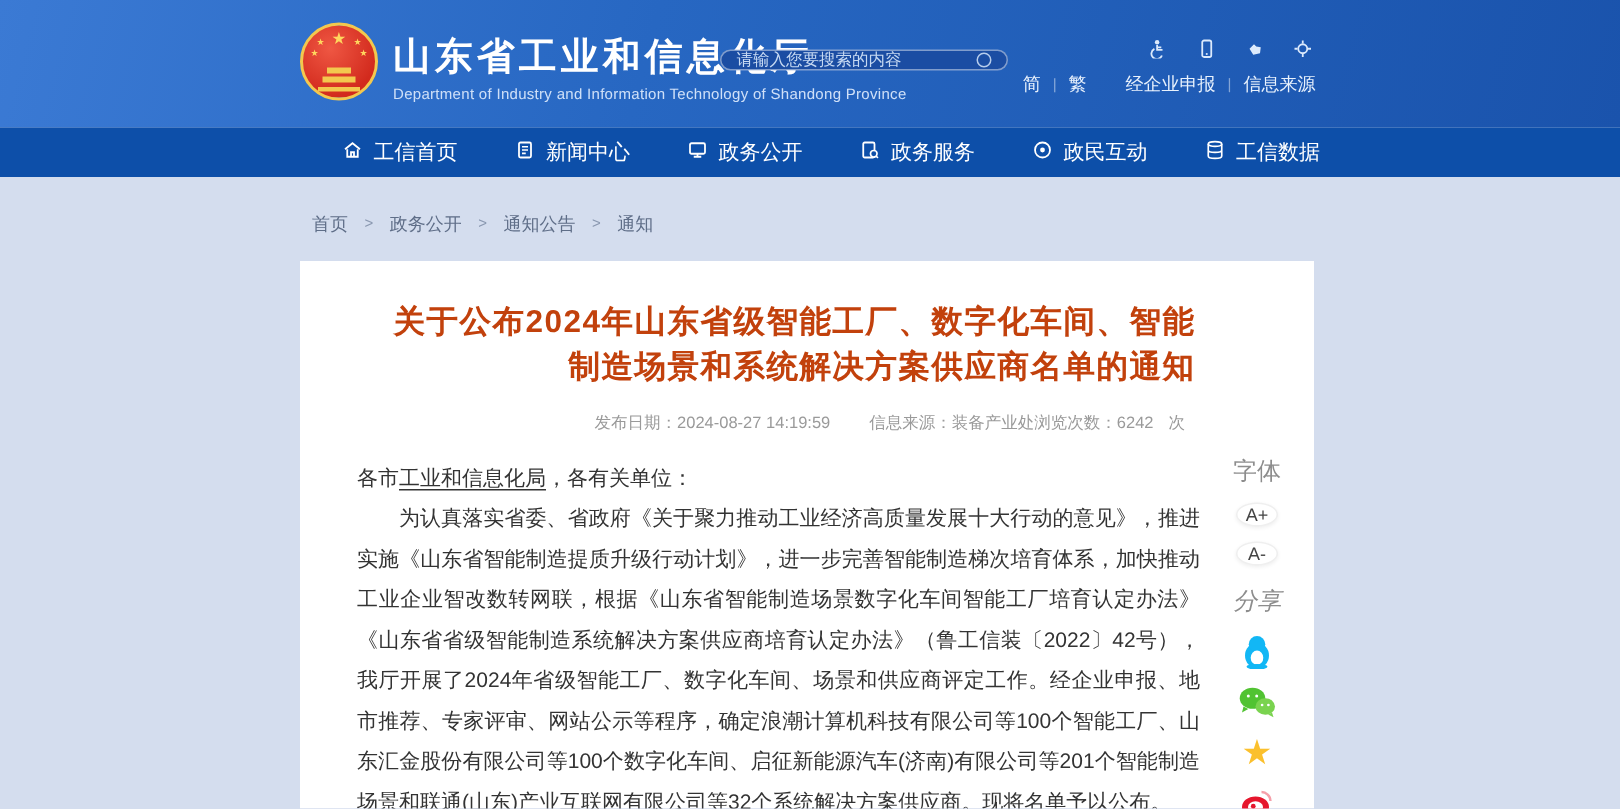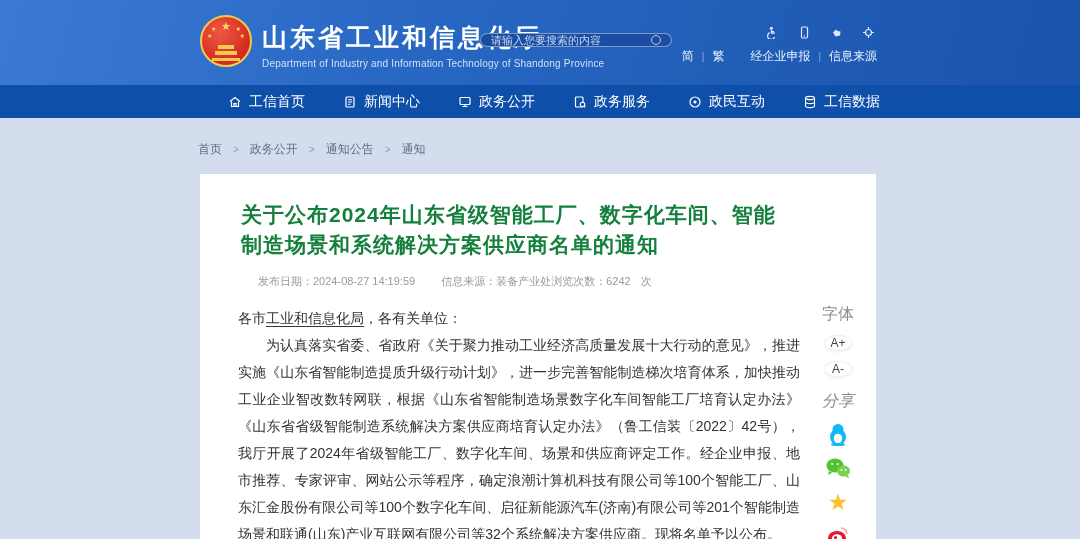--- a/index.html
+++ b/index.html
@@ -56,37 +56,37 @@
   .hdr-links .gap { width:10px; }
   .hdr-link { cursor:pointer; }
 
   
   .nav { position:absolute; left:0; top:85px; width:1080px; height:33px; background:#0d4fa9; }
   .nav-inner {
     margin-left:200px; width:680px; height:33px;
     display:flex; justify-content:space-between; align-items:center;
     padding-left:28px;
   }
-  .nav-item { display:flex; align-items:center; gap:7px; color:#fff; font-size:14px; cursor:pointer; white-space:nowrap; }
+  .nav-item { display:flex; align-items:flex-start; gap:7px; color:#fff; font-size:14px; cursor:pointer; white-space:nowrap; }
   .nav-item svg { display:block; }
 
   
-  .breadcrumb { position:absolute; left:198px; top:141px; display:flex; align-items:center; gap:11px; font-size:12px; color:#5f6e88; }
+  .breadcrumb { position:absolute; left:208px; top:141px; display:flex; align-items:center; gap:11px; font-size:12px; color:#5f6e88; }
   .breadcrumb .sep { color:#8a98b0; font-size:10px; }
   .crumb { cursor:pointer; }
 
   
   .card { position:absolute; left:200px; top:174px; width:676px; height:365px; background:#fff; display:flex; }
   .article { width:600px; padding:26px 0 0 38px; }
   .article-title {
-    max-width:556px; margin:0 auto; text-align:left;
-    font-size:21px; font-weight:bold; color:#15803d; line-height:30px; letter-spacing:1px;
+    max-width:556px; margin:0 auto; text-align:right;
+    font-size:21px; font-weight:bold; color:#c2410c; line-height:30px; letter-spacing:1px;
   }
   .article-meta {
-    margin-top:14px; display:flex; justify-content:flex-start; align-items:center;
+    margin-top:14px; display:flex; justify-content:flex-end; align-items:center;
     font-size:11px; color:#9a9a9a; padding:0 10px 0 20px; white-space:nowrap;
   }
   .meta-left { display:flex; gap:26px; }
   .meta-views .views-unit { margin-left:10px; }
   .article-body { margin-top:16px; font-size:14px; color:#333; line-height:27px; text-align:justify; }
   .article-body p { margin:0; }
   .article-body .indent { text-indent:2em; }
   .salutation-link { text-decoration:underline; text-underline-offset:3px; cursor:pointer; }
 
   

